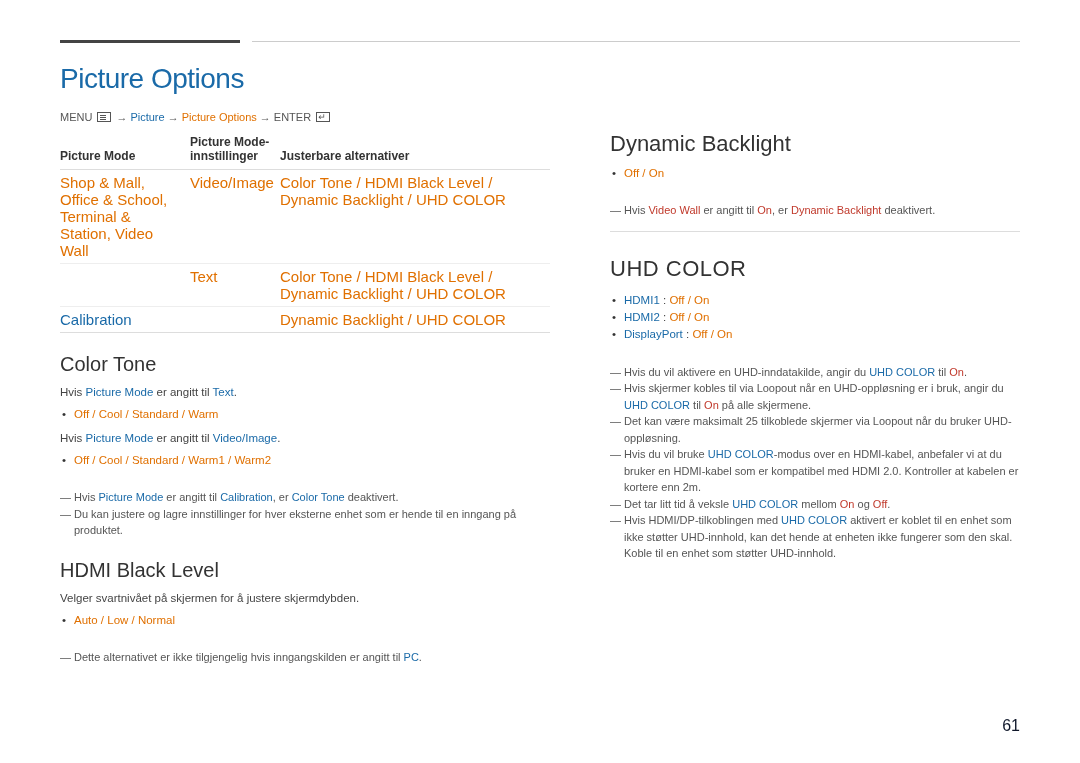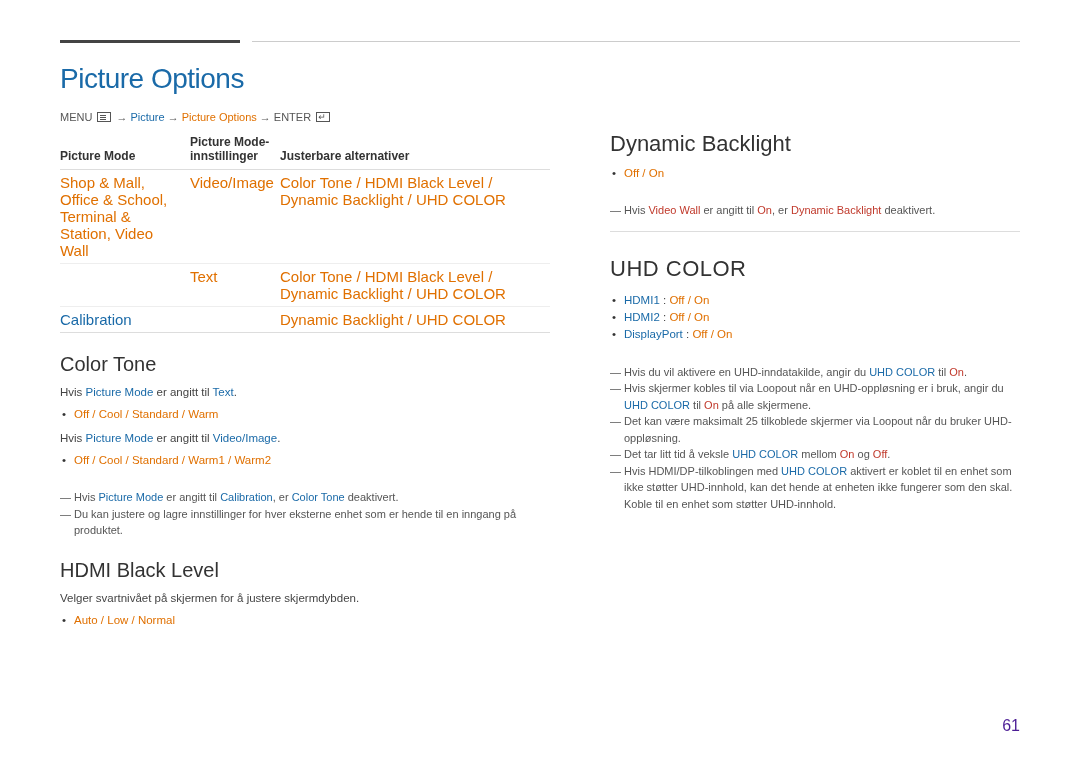--- a/index.html
+++ b/index.html
@@ -187,21 +187,21 @@
       color: #333;
       margin-top: 24px;
       margin-bottom: 10px;
     }
 
     .page-number {
       position: absolute;
       bottom: 28px;
       right: 60px;
       font-size: 16px;
-      color: #4c1d95;
+      color: #0f172a;
       font-weight: 300;
     }
 
     .top-lines {
       display: flex;
       margin-bottom: 20px;
     }
     .top-line-short {
       width: 180px;
       height: 3px;
@@ -310,20 +310,25 @@
         </li>
       </ul>
 
       <h2 class="section-title">HDMI Black Level</h2>
       <p class="body-text">Velger svartnivået på skjermen for å justere skjermdybden.</p>
       <ul class="bullet-list">
         <li>
           <span class="orange">Auto / Low / Normal</span>
         </li>
       </ul>
+      <ul class="dash-list">
+        <li>
+          Dette alternativet er ikke tilgjengelig hvis inngangskilden er angitt til <span class="blue">PC</span>.
+        </li>
+      </ul>
 
     </div>
 
     <div class="right-col">
 
       <h2 class="section-title-large">Dynamic Backlight</h2>
       <ul class="bullet-list">
         <li>
           <span class="orange">Off / On</span>
         </li>
@@ -350,20 +355,23 @@
       </ul>
       <ul class="dash-list">
         <li>
           Hvis du vil aktivere en UHD-inndatakilde, angir du <span class="blue">UHD COLOR</span> til <span class="red">On</span>.
         </li>
         <li>
           Hvis skjermer kobles til via Loopout når en UHD-oppløsning er i bruk, angir du <span class="blue">UHD COLOR</span> til <span class="red">On</span> på alle skjermene.
         </li>
         <li>
           Det kan være maksimalt 25 tilkoblede skjermer via Loopout når du bruker UHD-oppløsning.
+        </li>
+        <li>
+          Hvis du vil bruke <span class="blue">UHD COLOR</span>-modus over en HDMI-kabel, anbefaler vi at du bruker en HDMI-kabel som er kompatibel med HDMI 2.0. Kontroller at kabelen er kortere enn 2m.
         </li>
         <li>
           Det tar litt tid å veksle <span class="blue">UHD COLOR</span> mellom <span class="red">On</span> og <span class="red">Off</span>.
         </li>
         <li>
           Hvis HDMI/DP-tilkoblingen med <span class="blue">UHD COLOR</span> aktivert er koblet til en enhet som ikke støtter UHD-innhold, kan det hende at enheten ikke fungerer som den skal. Koble til en enhet som støtter UHD-innhold.
         </li>
       </ul>
 
     </div>

